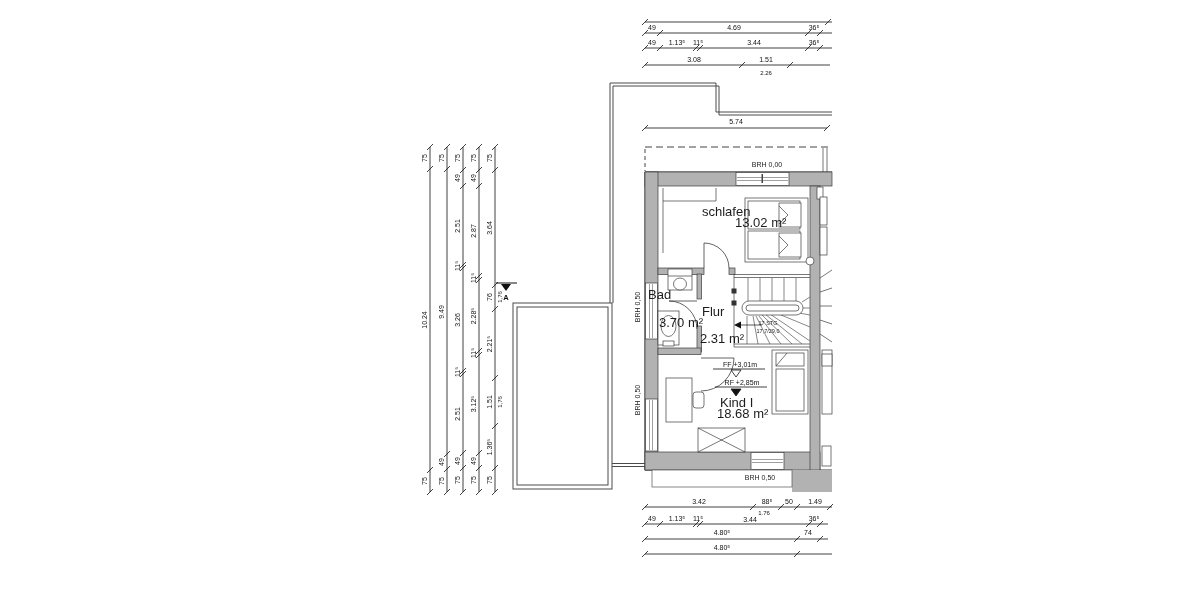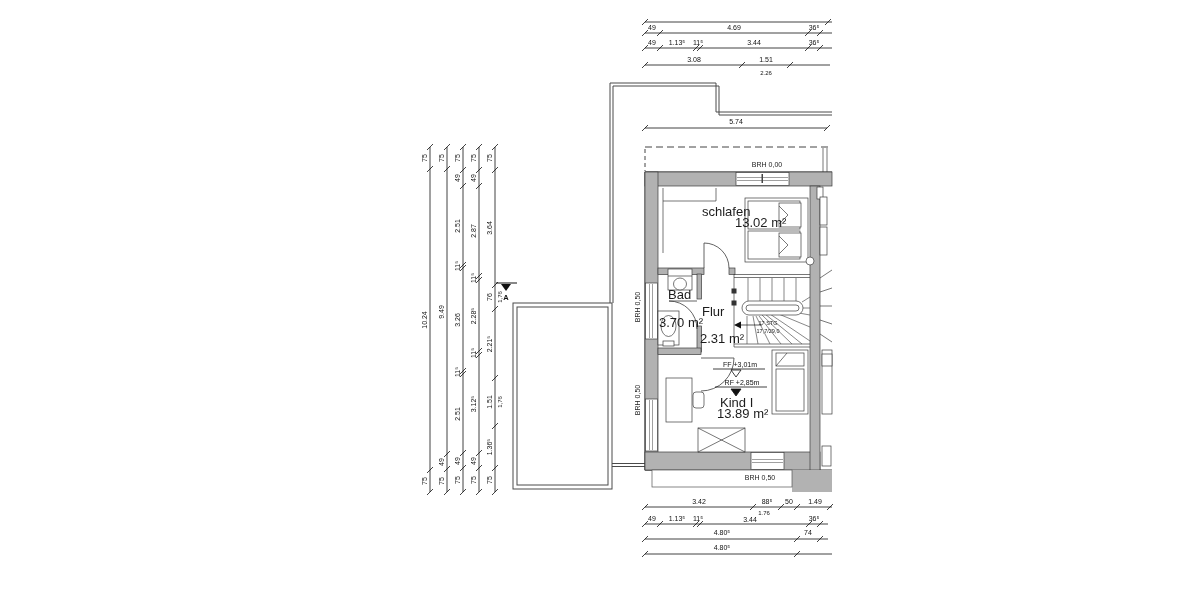--- a/index.html
+++ b/index.html
@@ -205,26 +205,26 @@
       <path d="M460,150 l6,-6 M460,173 l6,-6 M460,189 l6,-6 M460,268 l6,-6 M460,271 l6,-6 M460,374 l6,-6 M460,377 l6,-6 M460,456 l6,-6 M460,471 l6,-6 M460,495 l6,-6"></path>
       <path d="M479,147 V492"></path>
       <path d="M476,150 l6,-6 M476,173 l6,-6 M476,189 l6,-6 M476,279 l6,-6 M476,283 l6,-6 M476,354 l6,-6 M476,358 l6,-6 M476,456 l6,-6 M476,471 l6,-6 M476,495 l6,-6"></path>
       <path d="M495,147 V492"></path>
       <path d="M492,150 l6,-6 M492,173 l6,-6 M492,288 l6,-6 M492,312 l6,-6 M492,381 l6,-6 M492,429 l6,-6 M492,471 l6,-6 M492,495 l6,-6"></path>
     </g>
   </svg>
 
   <div class="lbl room" style="left:702px;top:204px;">schlafen</div>
   <div class="lbl room" style="left:735px;top:215px;">13.02 m²</div>
-  <div class="lbl room" style="left:668px;top:287px;text-align:center;">Bad</div>
+  <div class="lbl room" style="left:648px;top:287px;text-align:center;">Bad</div>
   <div class="lbl room" style="left:659px;top:315px;">3.70 m²</div>
   <div class="lbl room" style="left:702px;top:304px;">Flur</div>
   <div class="lbl room" style="left:700px;top:315px;margin-top:16px;">2.31 m²</div>
   <div class="lbl room" style="left:720px;top:395px;">Kind I</div>
-  <div class="lbl room" style="left:717px;top:406px;">13.89 m²</div>
+  <div class="lbl room" style="left:717px;top:406px;">18.68 m²</div>
 
   <div class="lbl brh" style="left:767px;top:164px;">BRH 0,00</div>
   <div class="lbl brh v" style="left:637px;top:307px;">BRH 0,50</div>
   <div class="lbl brh v" style="left:637px;top:400px;">BRH 0,50</div>
   <div class="lbl brh" style="left:760px;top:477px;">BRH 0,50</div>
 
   <div class="lbl stairs-t" style="left:768px;top:323px;">17 STG</div>
   <div class="lbl stairs-t" style="left:768px;top:331px;">17,7/29,0</div>
 
   <div class="lbl lvl" style="left:740px;top:364px;">FF +3,01m</div>

